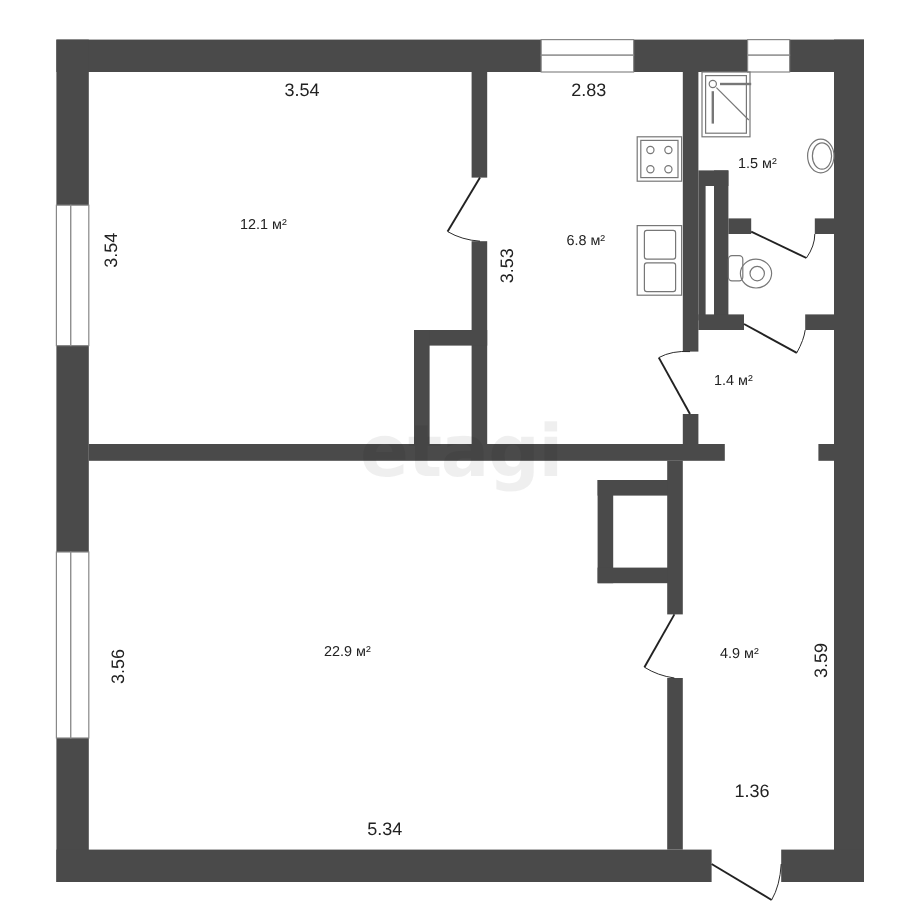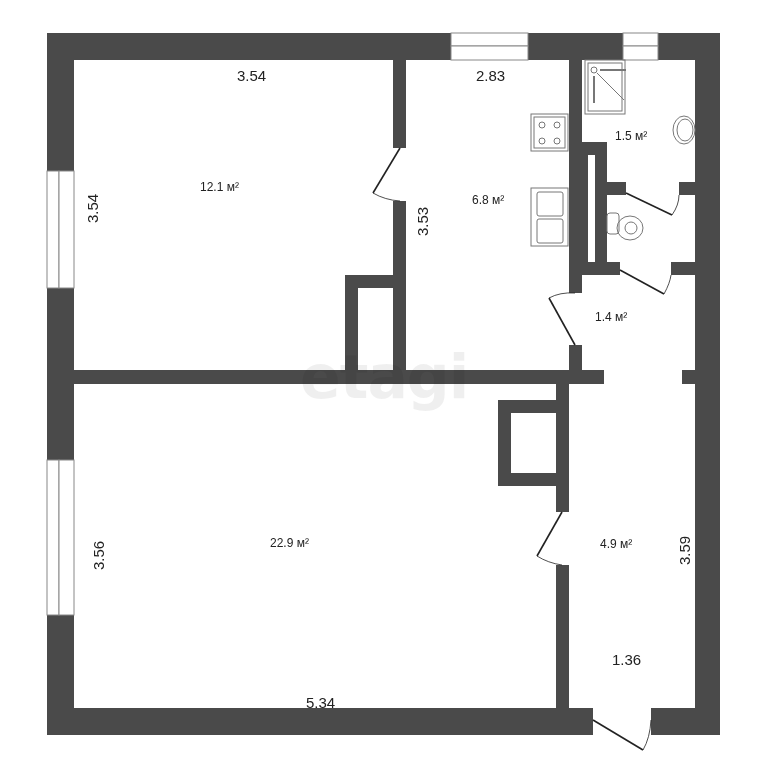--- a/index.html
+++ b/index.html
@@ -117,17 +117,17 @@
 
 <div class="lbl area" style="left:472px;top:194px;text-align:right;">6.8 м²</div>
 <div class="lbl" style="left:476px;top:68px;">2.83</div>
 <div class="lbl vert" style="left:408px;top:214px;">3.53</div>
 
 <div class="lbl area" style="left:615px;top:130px;">1.5 м²</div>
 <div class="lbl area" style="left:595px;top:311px;text-align:center;">1.4 м²</div>
 
 <div class="lbl area" style="left:270px;top:537px;">22.9 м²</div>
 <div class="lbl vert" style="left:84px;top:548px;">3.56</div>
-<div class="lbl" style="left:306px;top:684px;margin-top:11px;">5.34</div>
+<div class="lbl" style="left:306px;top:684px;">5.34</div>
 
 <div class="lbl area" style="left:584px;top:538px;margin-left:16px;">4.9 м²</div>
 <div class="lbl vert" style="left:670px;top:543px;">3.59</div>
 <div class="lbl" style="left:612px;top:652px;">1.36</div>
 
 </body></html>

